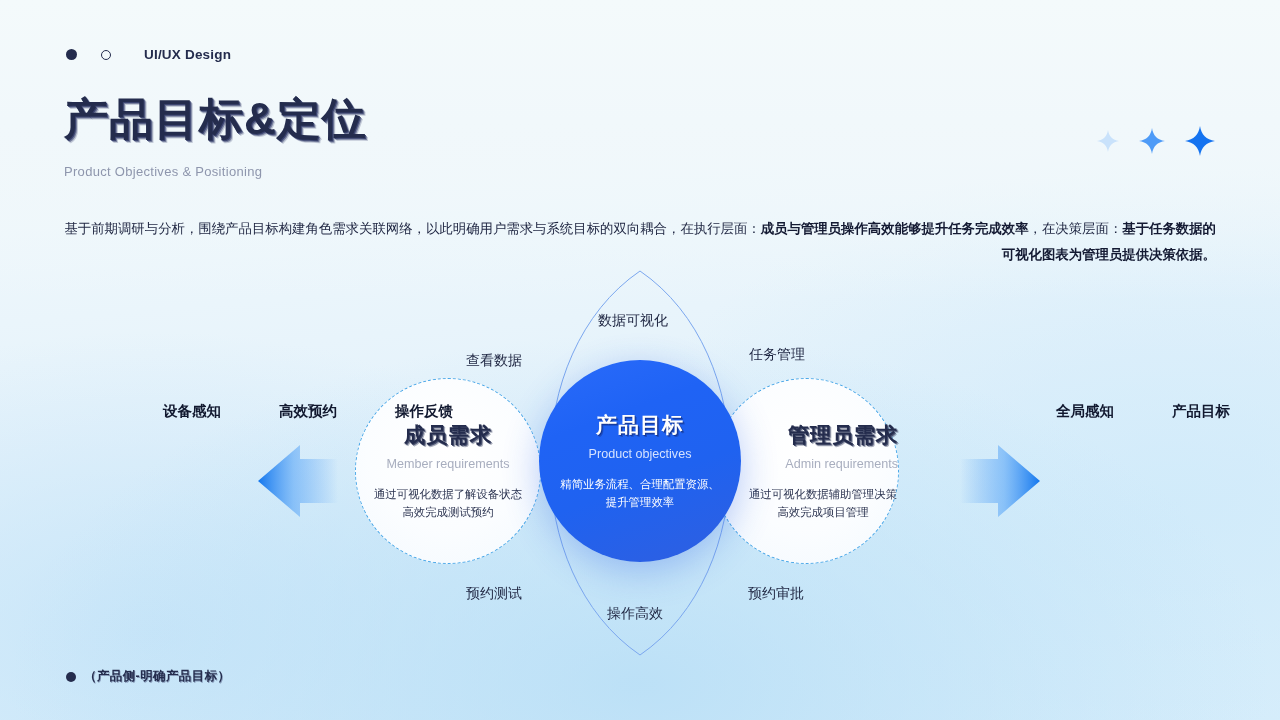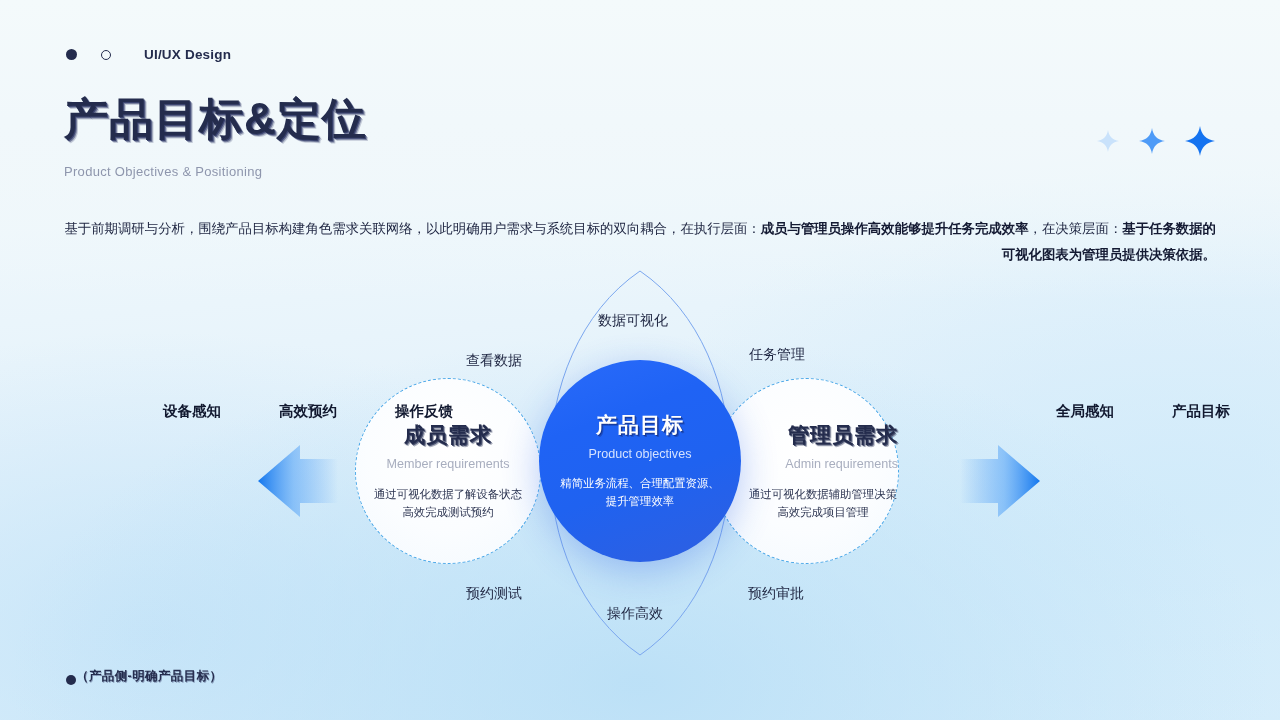--- a/index.html
+++ b/index.html
@@ -90,21 +90,21 @@
     font-size:21px; font-weight:bold; color:#242c4d; letter-spacing:1px;
     text-shadow:1px 1px 0 #49516f, 2px 2px 0 rgba(73,81,111,.45);
   }
   .circle-center .c-title-zh {
     color:#ffffff; font-size:21px;
     text-shadow:1px 1px 0 rgba(20,50,140,.85), 2px 2px 0 rgba(20,50,140,.45);
   }
   .c-title-en { margin-top:8px; font-size:12.6px; color:#a8aebf; }
   .circle-center .c-title-en { color:#d4e2ff; }
   .c-desc { margin-top:14px; font-size:11.4px; line-height:18px; color:#2b3350; width:150px; }
-  .circle-center .c-desc { color:#ffffff; width:160px;font-family:Liberation Mono, monospace; }
+  .circle-center .c-desc { color:#ffffff; width:160px; }
 
   
   .ring-label {
     position:absolute; font-size:14px; color:#1d2440; font-weight:500; white-space:nowrap;
   }
   .lbl-view-data   { left:466px; top:84px; }
   .lbl-dataviz     { left:598px; top:44px; }
   .lbl-task-mgmt   { left:749px; top:78px; }
   .lbl-book-test   { left:466px; top:317px; }
   .lbl-op-eff      { left:607px; top:337px; }
@@ -115,21 +115,21 @@
   .side-left  { left:163px; top:134px; align-items:flex-start; }
   .side-right { left:1056px; top:134px; align-items:flex-start; }
   .side-label { font-size:14.5px; font-weight:bold; color:#11182f; white-space:nowrap; }
 
   
   .arrow { position:absolute; }
   .arrow-left  { left:258px; top:177px; }
   .arrow-right { left:960px; top:177px; }
 
   
-  .footer { position:absolute; left:66px; top:668px; display:flex; align-items:flex-end; }
+  .footer { position:absolute; left:66px; top:668px; display:flex; align-items:center; gap:8px; }
   .footer-dot { width:10px; height:10px; border-radius:50%; background:#242c4d; }
   .footer-text {
     font-size:12.5px; font-weight:bold; color:#242c4d; letter-spacing:.4px;
     text-shadow:.8px .8px 0 rgba(59,68,112,.45);
   }
 </style>
 </head>
 <body>
 
 <div class="bg"></div>

